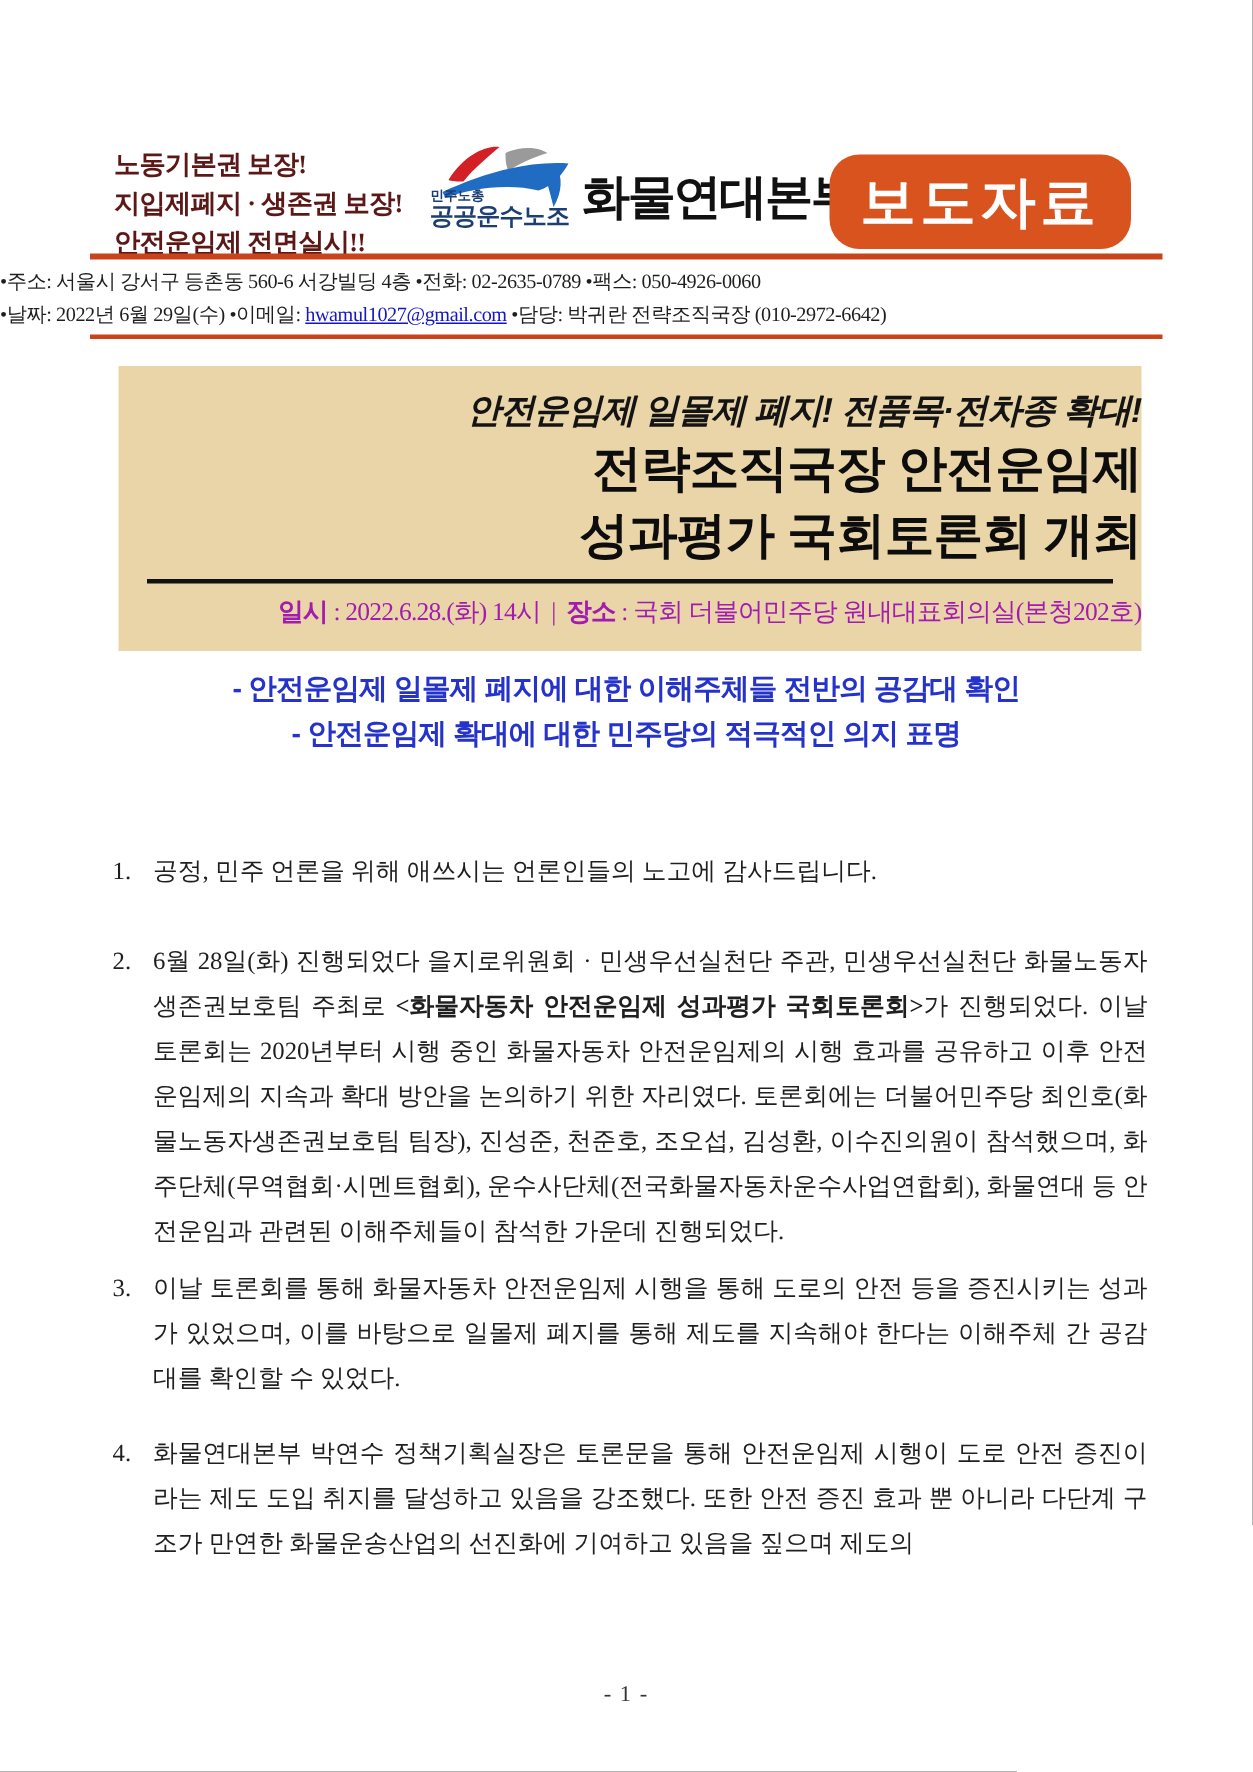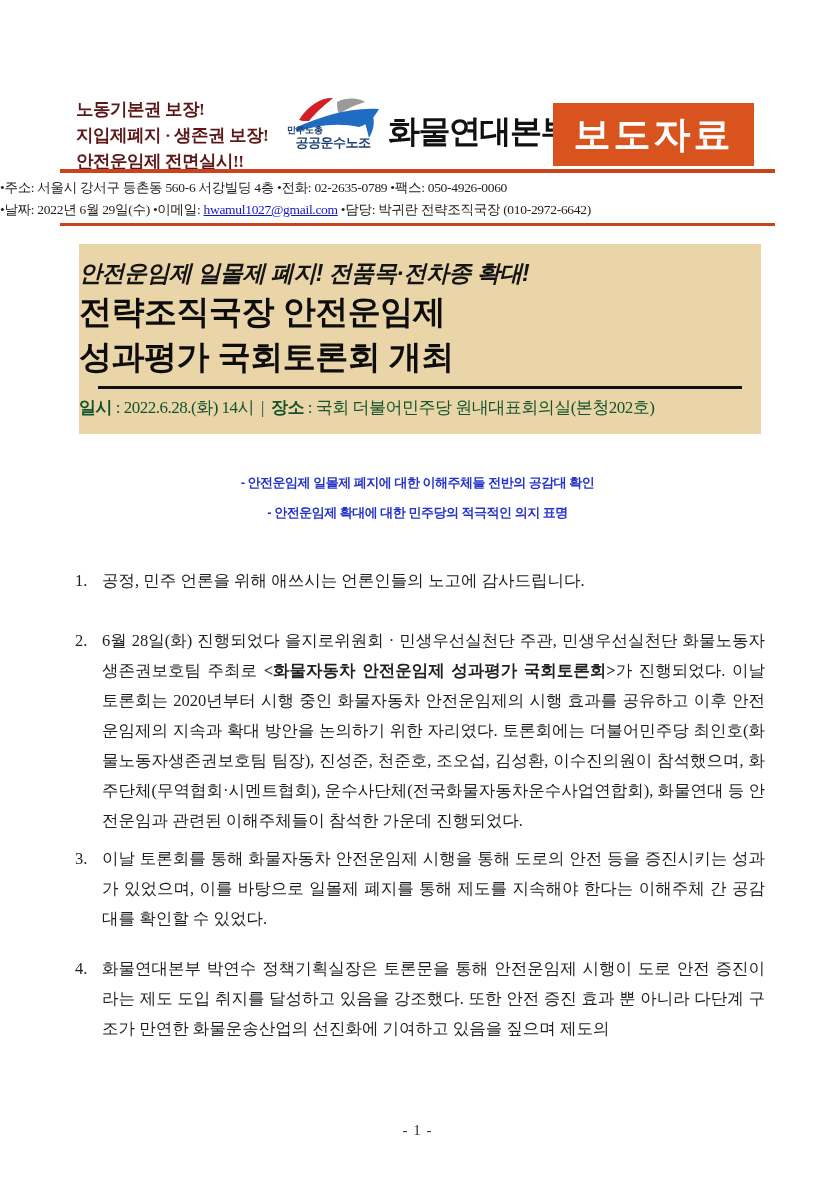--- a/index.html
+++ b/index.html
@@ -16,67 +16,67 @@
     font-size:17.5px; line-height:26px; color:#5c1717; letter-spacing:-0.5px;
   }
   .logo-group { position:absolute; left:283px; top:94px; width:100px; height:66px; }
   .logo-mark { position:absolute; left:2px; top:0; }
   .logo-fed {
     position:absolute; left:4px; top:30px;
     font-family:"Liberation Sans", sans-serif; font-size:9px; font-weight:bold; color:#1c3e73;
   }
   .logo-union {
     position:absolute; left:0px; top:40px; width:100px; text-align:center;
-    font-family:"Liberation Sans", sans-serif; font-size:13px; font-weight:bold;
+    font-family:"Liberation Sans", sans-serif; font-size:16px; font-weight:bold;
     color:#1c3e73; letter-spacing:-0.5px; white-space:nowrap;
   }
   .org-name {
     position:absolute; left:388px; top:110px;
     font-family:"Liberation Sans", sans-serif; font-size:32px; font-weight:bold;
     color:#111; letter-spacing:-1.5px; white-space:nowrap;
   }
   .press-box {
     position:absolute; left:553px; top:103px; width:201px; height:63px;
     background:#d9531e; display:flex; align-items:center; justify-content:center;
     font-family:"Liberation Sans", sans-serif; font-size:37px; font-weight:bold;
-    color:#ffffff; letter-spacing:3px;
+    color:#ffffff; letter-spacing:3px;border-radius:20px;
   }
   .rule { position:absolute; left:60px; width:715px; background:#c9441b; }
   .rule-1 { top:169px; height:4px; }
   .rule-2 { top:223px; height:3px; }
   .contact {
     position:absolute; left:0; top:177px; width:835px; text-align:left;
     font-size:13.5px; line-height:22px; color:#1e1e1e; letter-spacing:-0.3px;
   }
   .contact a { color:#1515c8; text-decoration:underline; }
 
   
   .notice-box {
     position:absolute; left:79px; top:244px; width:682px; height:190px;
-    background:#e9d5a8; text-align:left;
+    background:#e9d5a8; text-align:right;
   }
   .notice-subtitle {
     margin-top:14px; font-family:"Liberation Sans", sans-serif;
     font-style:italic; font-weight:bold; font-size:23px; color:#141414;
     letter-spacing:-0.5px;
   }
   .notice-title {
     font-family:"Liberation Sans", sans-serif; font-weight:bold;
     font-size:33px; line-height:45px; color:#0d0d0d; letter-spacing:-0.5px;
   }
   .notice-divider { width:644px; height:2.5px; background:#111; margin:7px auto 7px; }
-  .notice-info { font-size:17px; color:#14532d; letter-spacing:-0.5px; }
+  .notice-info { font-size:17px; color:#a21caf; letter-spacing:-0.5px; }
   .notice-info .lbl { font-family:"Liberation Sans", sans-serif; font-weight:bold; }
   .notice-info .sep { margin:0 7px; }
 
   
   .highlights {
-    position:absolute; left:0; top:468px; width:835px; text-align:center;
+    position:absolute; left:0; top:445px; width:835px; text-align:center;
     font-family:"Liberation Sans", sans-serif; font-weight:bold;
-    font-size:13px; line-height:30px; color:#2533cb; letter-spacing:-0.5px;
+    font-size:19px; line-height:30px; color:#2533cb; letter-spacing:-0.5px;
   }
 
   
   .body-text { position:absolute; left:75px; top:566px; width:690px;
     font-size:16.5px; line-height:30px; color:#1f1f1f; }
   .para { display:flex; }
   .para .num { flex:none; width:27px; }
   .para .ptext { flex:1; text-align:justify; word-break:break-all; }
   .para-1 { margin-bottom:30px; }
   .para-2 { margin-bottom:8px; }

